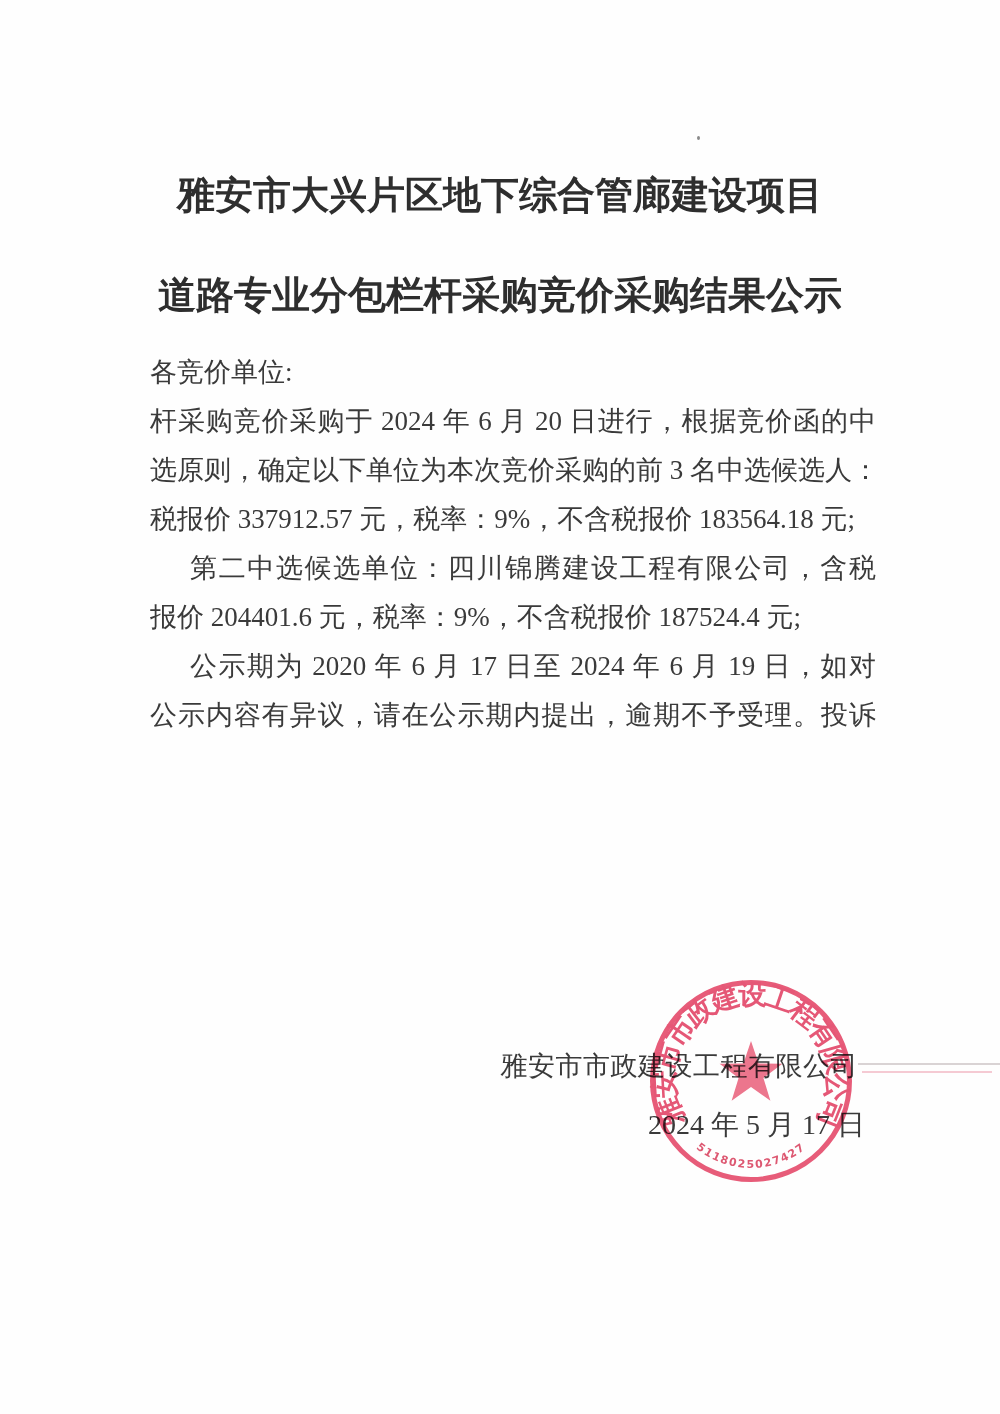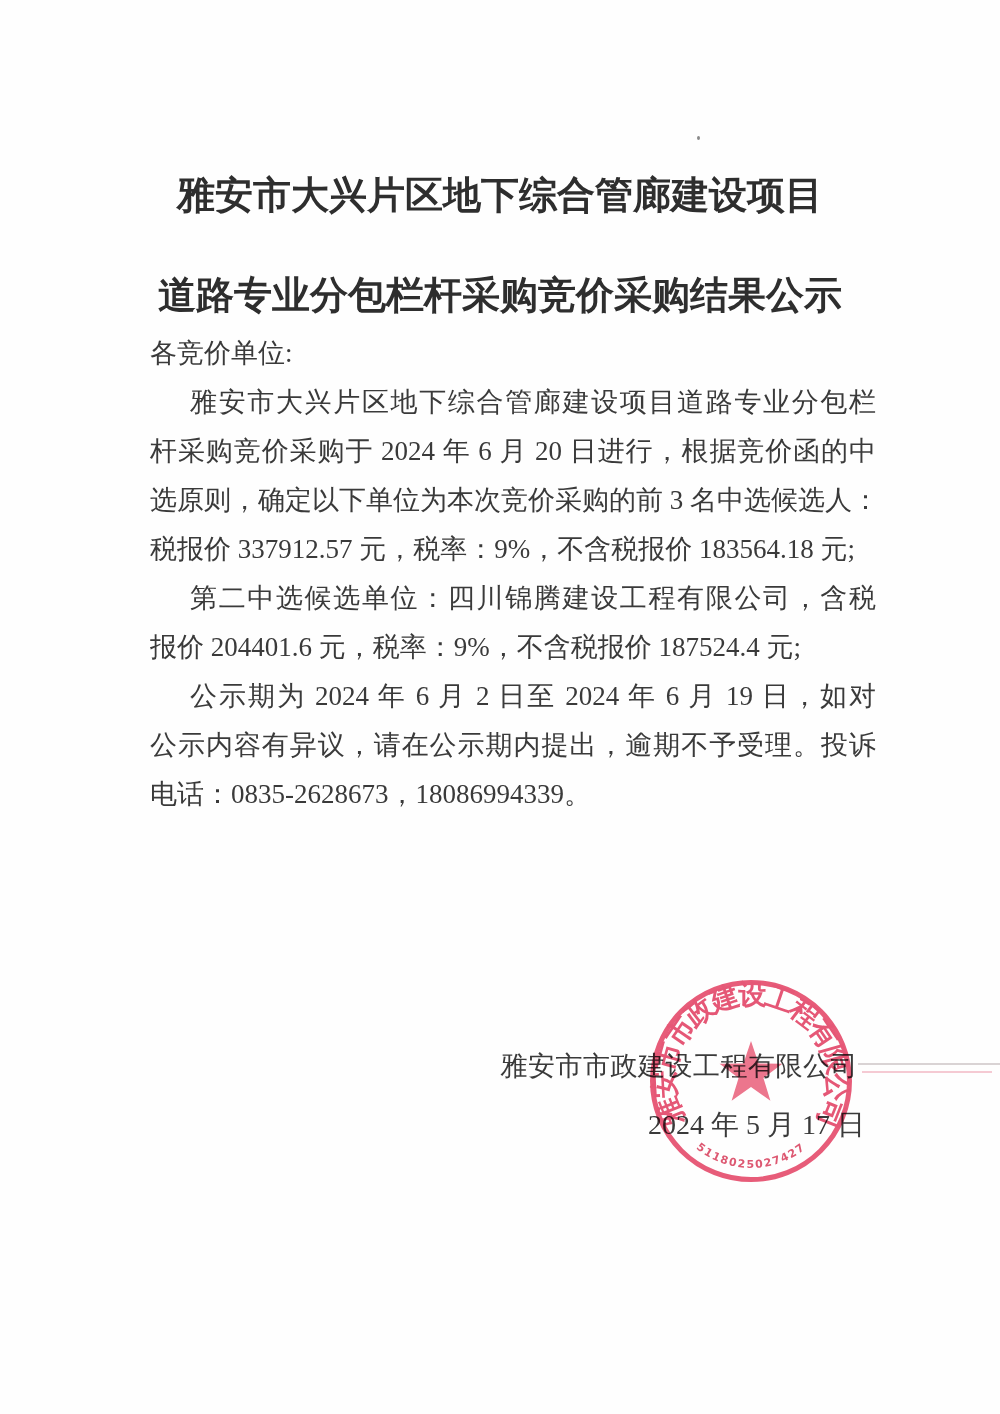--- a/index.html
+++ b/index.html
@@ -23,21 +23,21 @@
     font-size: 38px;
     color: #2e2e2e;
     letter-spacing: 0px;
     white-space: nowrap;
   }
   .doc-title.line1 { top: 170px; }
   .doc-title.line2 { top: 228px; margin-top: 42px; }
   .body-lines {
     position: absolute;
     left: 150px;
-    top: 329px;
+    top: 348px;
     width: 726px;
   }
   .line {
     height: 49px;
     line-height: 49px;
     font-size: 27px;
     white-space: nowrap;
     color: #3a3a3a;
   }
   .line.indent { padding-left: 40px; }
@@ -115,29 +115,27 @@
 
 <div class="page">
 
   <div class="ink-speck"></div>
 
   <div class="doc-title line1">雅安市大兴片区地下综合管廊建设项目</div>
   <div class="doc-title line2">道路专业分包栏杆采购竞价采购结果公示</div>
 
   <div class="body-lines">
       <div class="line">各竞价单位:</div>
-      <div class="line indent justify">雅安市大兴片区地下综合管廊建设项目道路专业分包栏</div>
       <div class="line justify">杆采购竞价采购于 2024 年 6 月 20 日进行，根据竞价函的中</div>
       <div class="line">选原则，确定以下单位为本次竞价采购的前 3 名中选候选人：</div>
       <div class="line">税报价 337912.57 元，税率：9%，不含税报价 183564.18 元;</div>
       <div class="line indent justify">第二中选候选单位：四川锦腾建设工程有限公司，含税</div>
       <div class="line">报价 204401.6 元，税率：9%，不含税报价 187524.4 元;</div>
-      <div class="line indent justify">公示期为 2024 年 6 月 2 日至 2024 年 6 月 19 日，如对</div>
+      <div class="line indent justify">公示期为 2020 年 6 月 17 日至 2024 年 6 月 19 日，如对</div>
       <div class="line justify">公示内容有异议，请在公示期内提出，逾期不予受理。投诉</div>
-      <div class="line">电话：0835-2628673，18086994339。</div>
     </div>
 
   <div class="scan-line-1"></div>
   <div class="scan-line-2"></div>
 
   <div class="sig-company">雅安市市政建设工程有限公司</div>
   <div class="sig-date">2024 年 5 月 17 日</div>
 
   <svg class="stamp" viewBox="0 0 214 214" width="214" height="214" xmlns="http://www.w3.org/2000/svg">
     <defs>

